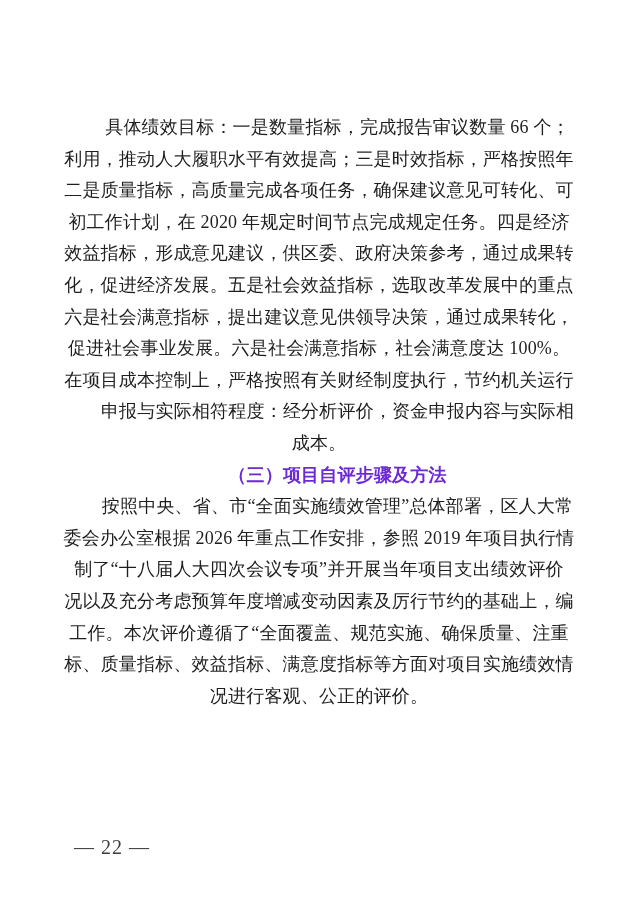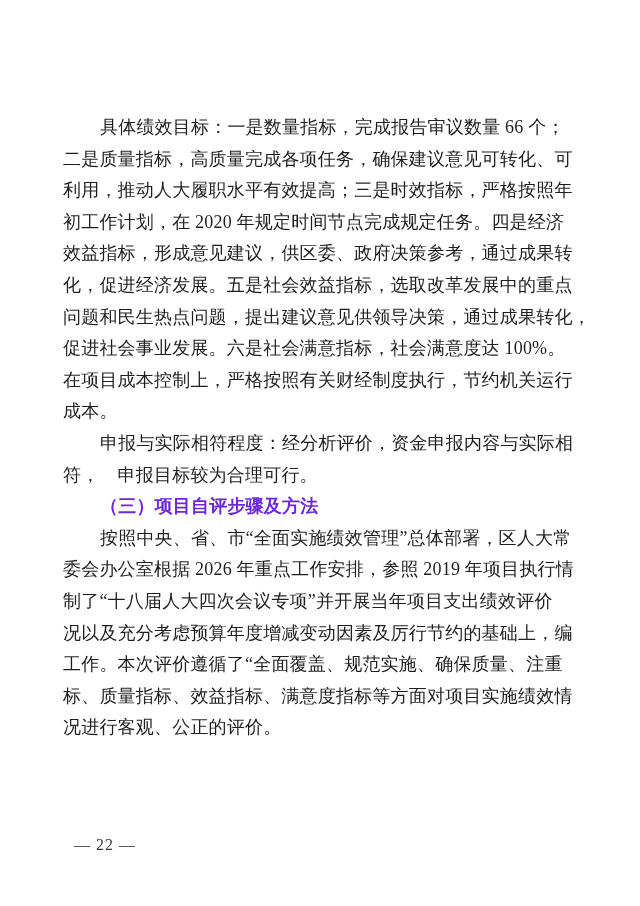--- a/index.html
+++ b/index.html
@@ -8,20 +8,21 @@
     background: #ffffff;
   }
   .page {
     position: relative;
     width: 640px;
     height: 906px;
     background: #ffffff;
     overflow: hidden;
     font-family: "Liberation Serif", "DejaVu Serif", serif;
     color: #1e1e1e;
+    text-align: center;
   }
   .text-block {
     position: absolute;
     left: 63px;
     top: 112px;
     width: 512px;
   }
   .line {
     font-size: 18px;
     line-height: 31.6px;
@@ -34,43 +35,42 @@
     padding-left: 37px;
   }
   .heading {
     font-weight: 700;
     color: #6d28d9;
   }
   .footer {
     position: absolute;
     left: 74px;
     top: 836px;
-    font-size: 16px;
+    font-size: 20px;
     letter-spacing: 1px;
     color: #3c3c3c;
   }
 </style>
 </head>
 <body>
 
 <div class="page">
 
   <div class="text-block">
     <div class="line indent">具体绩效目标：一是数量指标，完成报告审议数量 66 个；</div>
+    <div class="line">利用，推动人大履职水平有效提高；三是时效指标，严格按照年</div>
     <div class="line">二是质量指标，高质量完成各项任务，确保建议意见可转化、可</div>
-    <div class="line">利用，推动人大履职水平有效提高；三是时效指标，严格按照年</div>
     <div class="line">初工作计划，在 2020 年规定时间节点完成规定任务。四是经济</div>
     <div class="line">效益指标，形成意见建议，供区委、政府决策参考，通过成果转</div>
     <div class="line">化，促进经济发展。五是社会效益指标，选取改革发展中的重点</div>
-    <div class="line">问题和民生热点问题，提出建议意见供领导决策，通过成果转化，</div>
+    <div class="line">六是社会满意指标，提出建议意见供领导决策，通过成果转化，</div>
     <div class="line">促进社会事业发展。六是社会满意指标，社会满意度达 100%。</div>
     <div class="line">在项目成本控制上，严格按照有关财经制度执行，节约机关运行</div>
+    <div class="line indent">申报与实际相符程度：经分析评价，资金申报内容与实际相</div>
     <div class="line">成本。</div>
-    <div class="line indent">申报与实际相符程度：经分析评价，资金申报内容与实际相</div>
-    <div class="line">符，　申报目标较为合理可行。</div>
     <div class="line indent heading">（三）项目自评步骤及方法</div>
     <div class="line indent">按照中央、省、市“全面实施绩效管理”总体部署，区人大常</div>
     <div class="line">委会办公室根据 2026 年重点工作安排，参照 2019 年项目执行情</div>
     <div class="line">制了“十八届人大四次会议专项”并开展当年项目支出绩效评价</div>
     <div class="line">况以及充分考虑预算年度增减变动因素及厉行节约的基础上，编</div>
     <div class="line">工作。本次评价遵循了“全面覆盖、规范实施、确保质量、注重</div>
     <div class="line">标、质量指标、效益指标、满意度指标等方面对项目实施绩效情</div>
     <div class="line">况进行客观、公正的评价。</div>
   </div>
 

